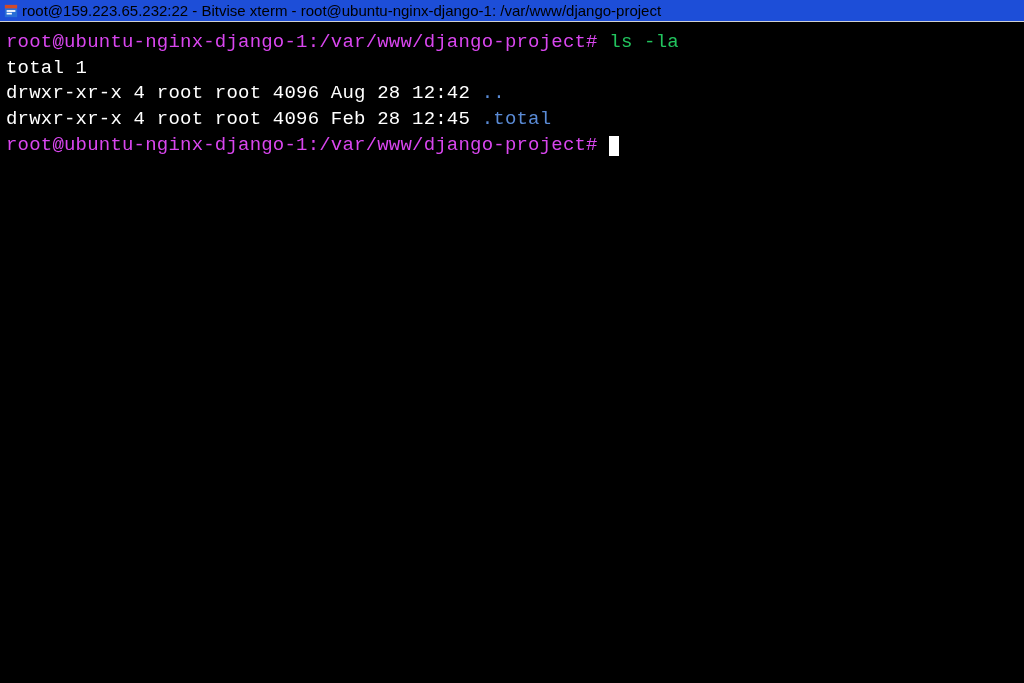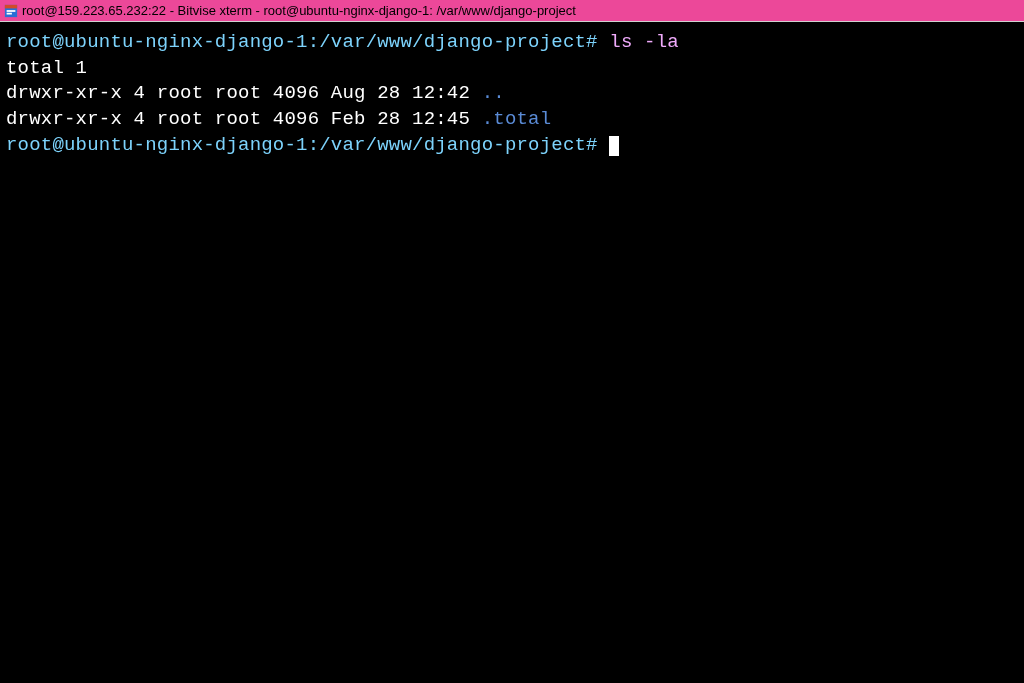--- a/index.html
+++ b/index.html
@@ -9,26 +9,26 @@
     }
     body {
       font-family: "Segoe UI", Tahoma, sans-serif;
       background: #ffffff;
       width: 1024px;
       height: 683px;
       overflow: hidden;
     }
     .titlebar {
       height: 22px;
-      background: #ec4899;
+      background: #1d4ed8;
       border-bottom: 1px solid #d0d0d0;
       display: flex;
       align-items: center;
       padding-left: 4px;
-      font-size: 13px;
+      font-size: 15px;
       color: #000000;
     }
     .titlebar-icon {
       width: 14px;
       height: 14px;
       margin-right: 4px;
       display: inline-block;
     }
     .titlebar-icon svg {
       width: 14px;
@@ -43,24 +43,24 @@
       font-family: "Consolas", "Courier New", monospace;
       font-size: 19px;
       line-height: 1.35;
       color: #ffffff;
       letter-spacing: 0.2px;
     }
     .term-line {
       white-space: pre;
     }
     .prompt {
-      color: #7dd3fc;
+      color: #d946ef;
     }
     .cmd {
-      color: #f0abfc;
+      color: #22c55e;
     }
     .dir-link {
       color: #5a8bd6;
     }
     .cursor {
       display: inline-block;
       width: 10px;
       height: 20px;
       background: #ffffff;
       vertical-align: text-bottom;

